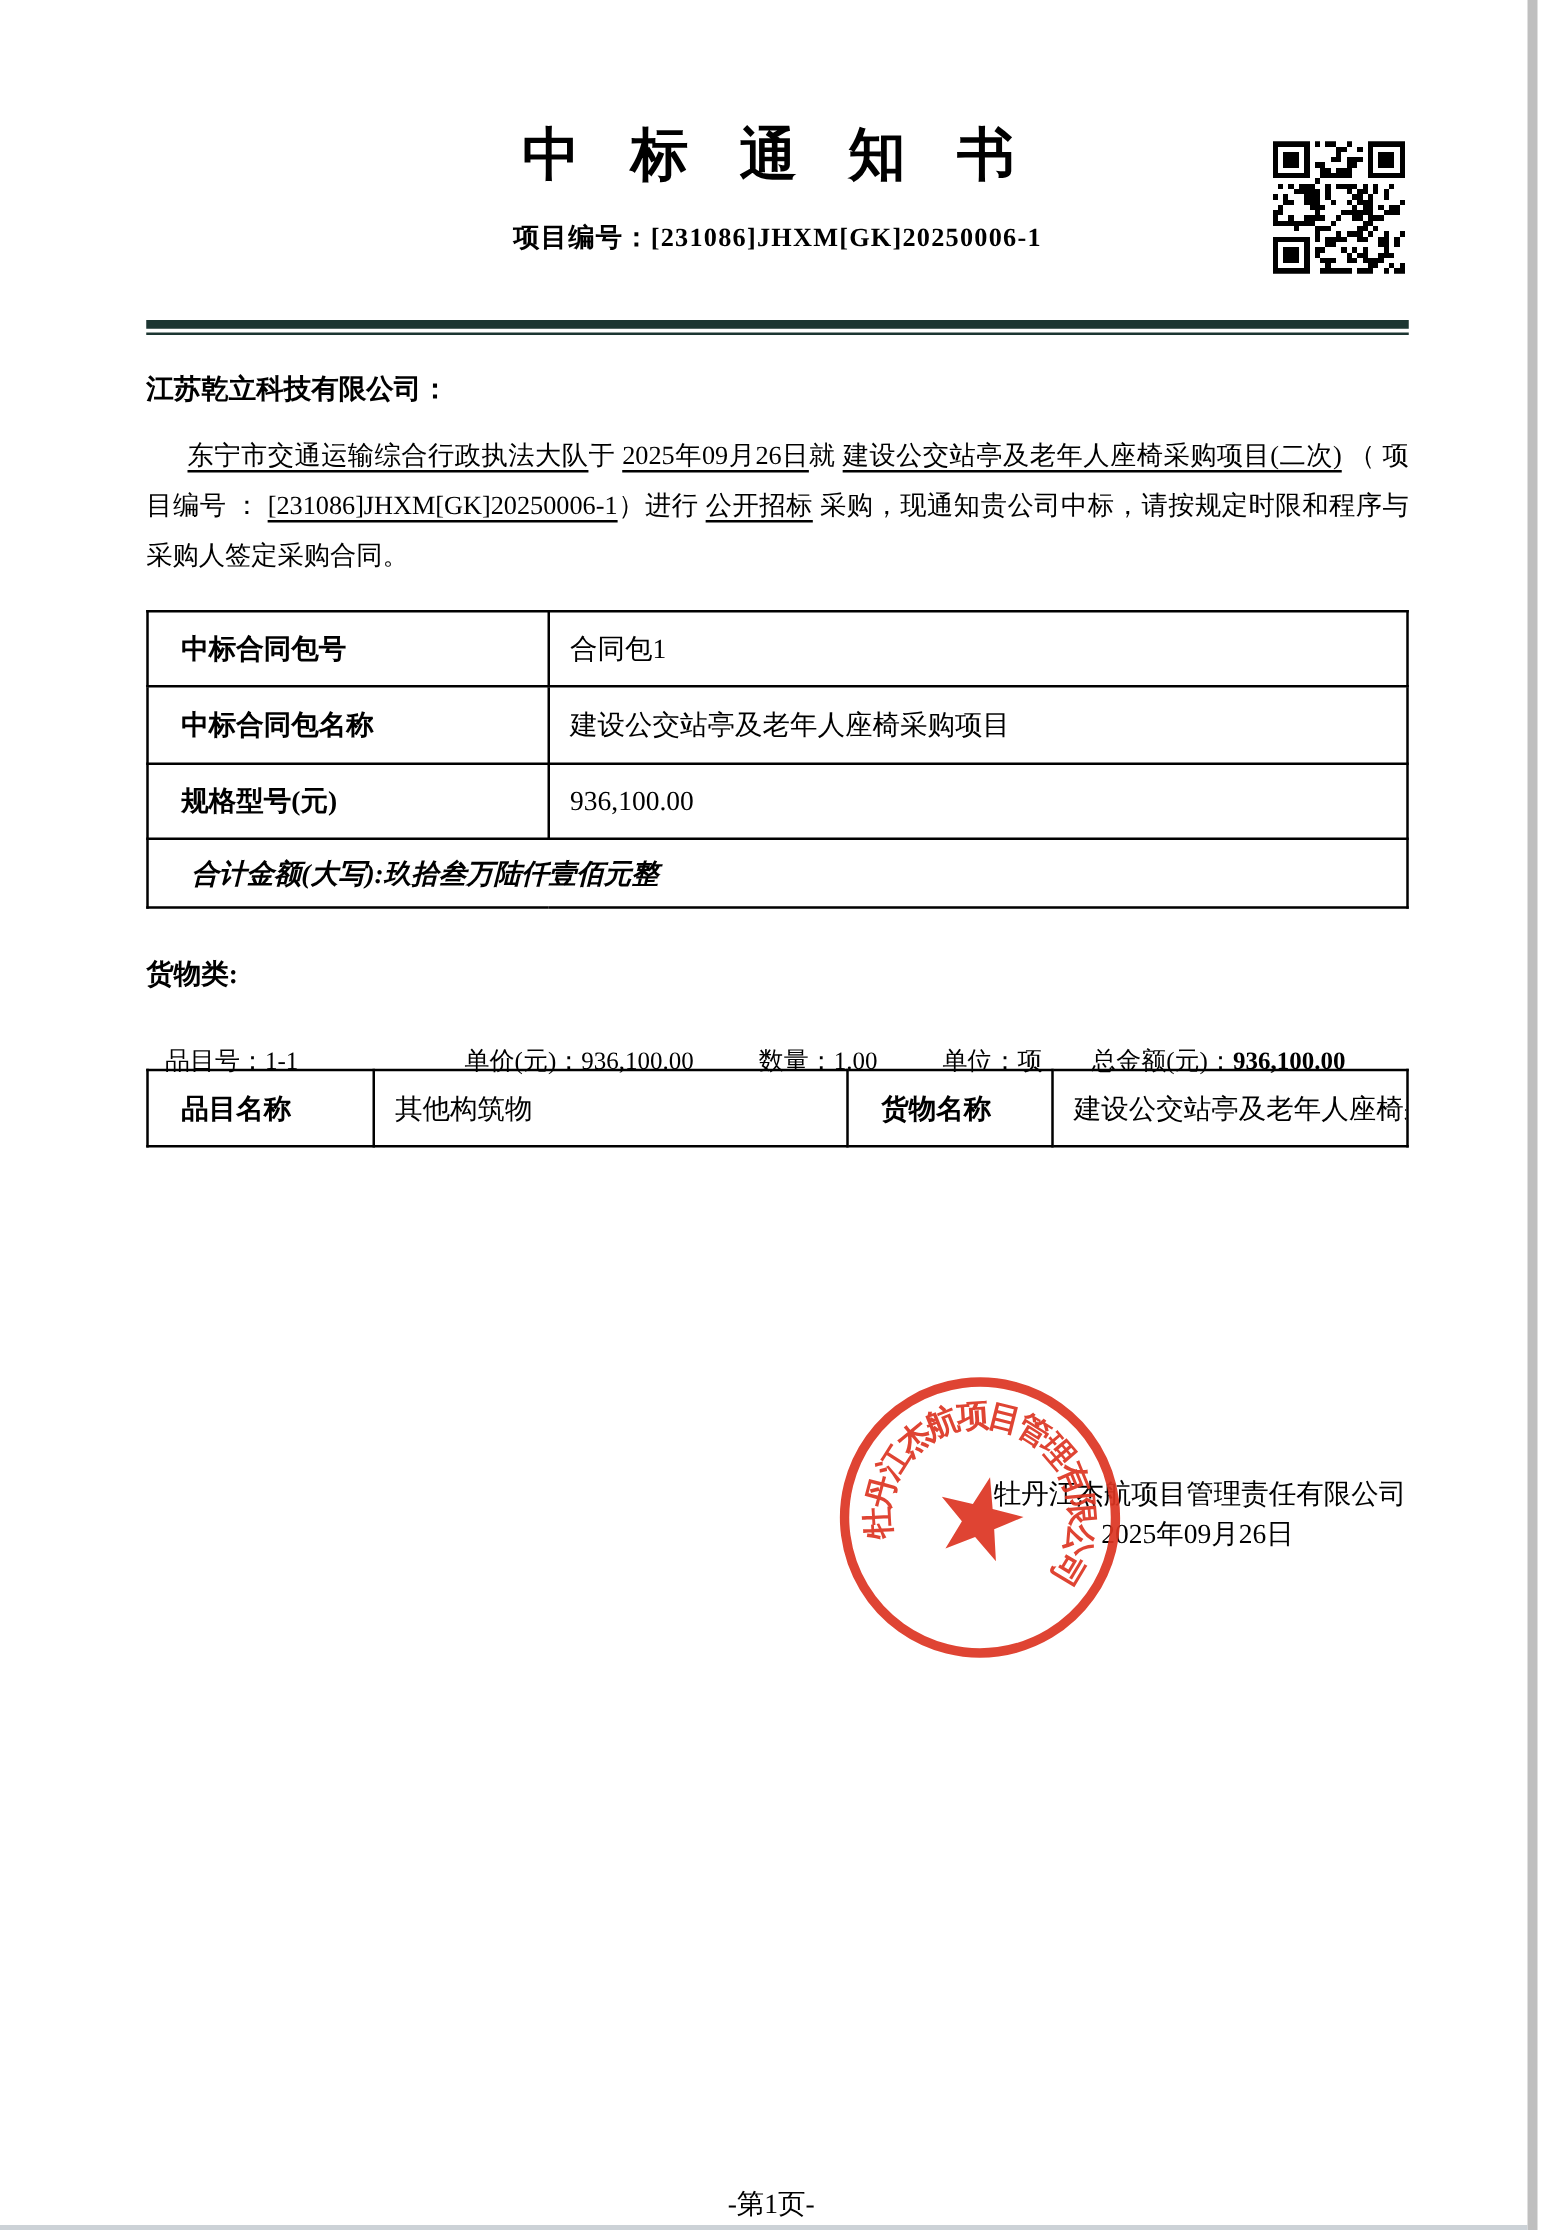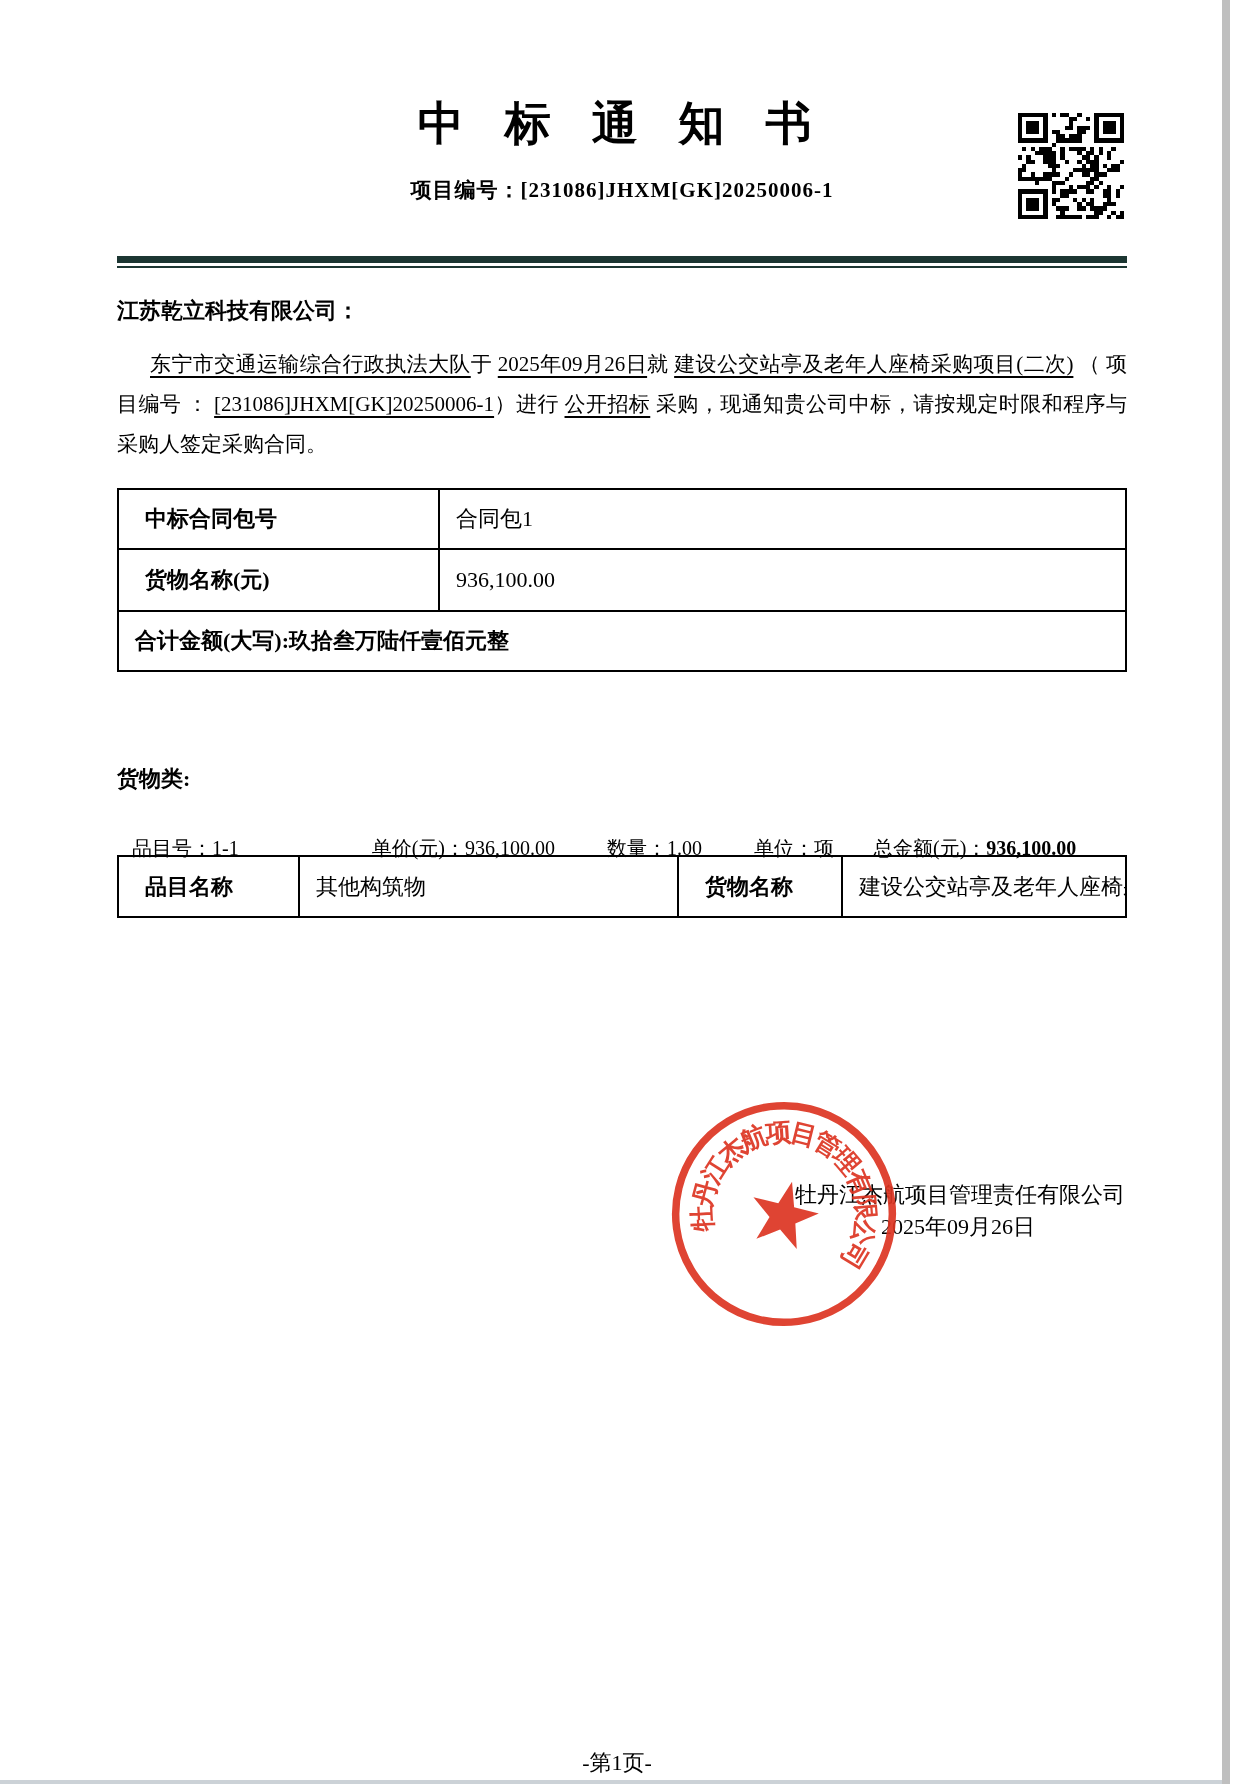--- a/index.html
+++ b/index.html
@@ -33,21 +33,21 @@
   .t1{left:117px;top:488px;width:1010px;}
   .t2{left:117px;top:855px;width:1010px;}
   td{border:2.5px solid #000;font-size:22px;vertical-align:middle;overflow:hidden;white-space:nowrap;}
   .t1 td,.t2 td{padding:0 0 0 16px;margin-left:41px;}
   td.lbl{font-weight:bold;padding-left:26px;}
   .t1 tr:nth-child(1) td{height:58px;}
   .t1 tr:nth-child(2) td{height:60px;}
   .t1 tr:nth-child(3) td{height:58px;}
   .t1 tr:nth-child(4) td{height:53px;}
   .t2 tr td{height:59px;}
-  td.total{font-weight:bold;padding-left:16px;}
+  td.total{font-weight:bold;padding-left:34px;font-style:italic;}
   
   .goods-title{left:117px;top:764px;font-size:22px;font-weight:bold;}
   .summary{left:117px;top:835px;width:1010px;font-size:20px;white-space:nowrap;}
   .summary .pair{display:inline-block;}
   .summary .p0{margin-left:15px;}
   .summary .p1{margin-left:133px;}
   .summary .p2{margin-left:52px;}
   .summary .p3{margin-left:52px;}
   .summary .p4{margin-left:39px;}
   .summary .bold-val{font-weight:bold;}
@@ -283,21 +283,25 @@
 
   <p class="abs body-para"><span class="u">东宁市交通运输综合行政执法大队</span><span>于 </span><span class="u">2025年09月26日</span><span>就 </span><span class="u">建设公交站亭及老年人座椅采购项目(二次)</span><span> （ 项目编号 ： </span><span class="u">[231086]JHXM[GK]20250006-1</span><span>）进行 </span><span class="u">公开招标</span><span> 采购，现通知贵公司中标，请按规定时限和程序与采购人签定采购合同。</span></p>
 
   <table class="abs t1">
     <tbody>
         <tr>
       <td class="lbl" style="width:293px">中标合同包号</td>
       <td>合同包1</td>
     </tr>
     <tr>
-      <td class="lbl">货物名称(元)</td>
+      <td class="lbl">中标合同包名称</td>
+      <td>建设公交站亭及老年人座椅采购项目</td>
+    </tr>
+    <tr>
+      <td class="lbl">规格型号(元)</td>
       <td>936,100.00</td>
     </tr>
     <tr>
       <td class="total" colspan="2">合计金额(大写):玖拾叁万陆仟壹佰元整</td>
     </tr>
   </tbody>
     </table>
 
   <div class="abs goods-title">货物类:</div>
 

